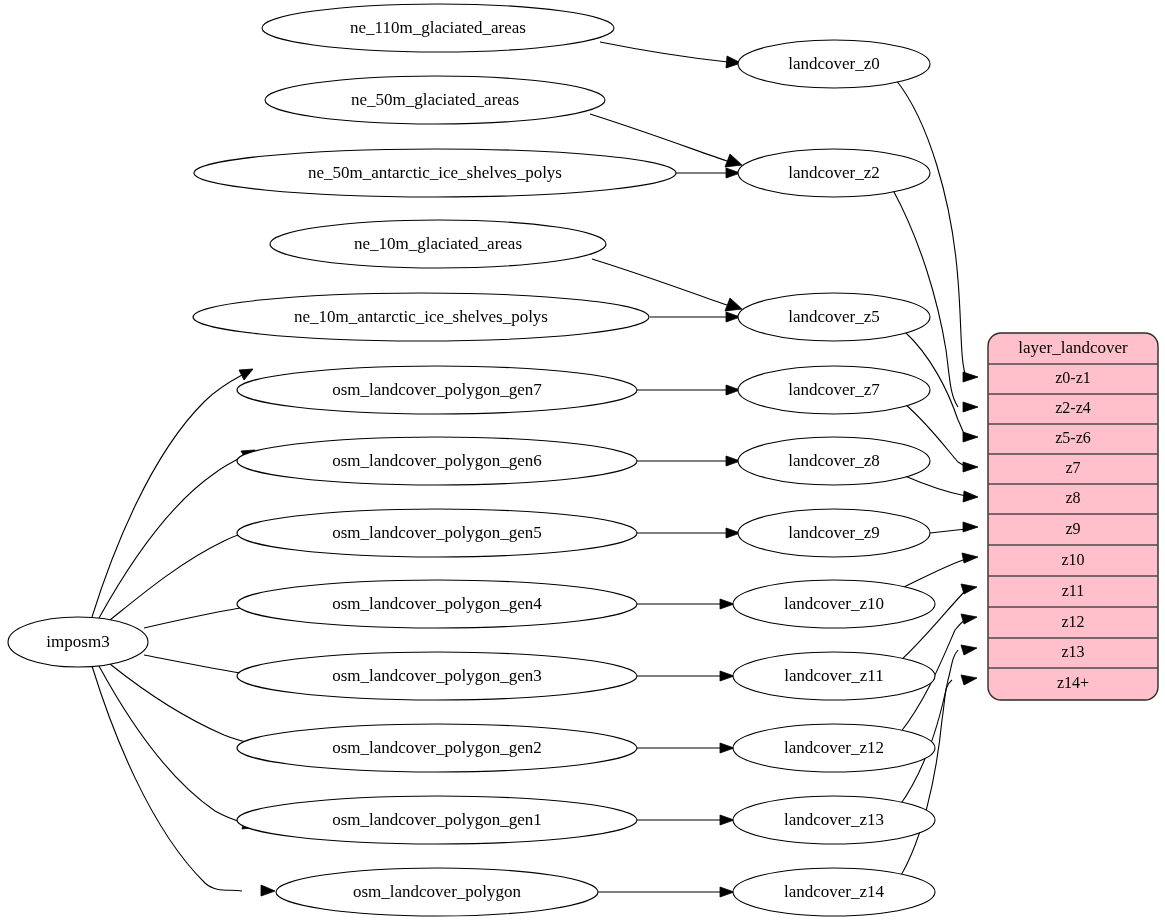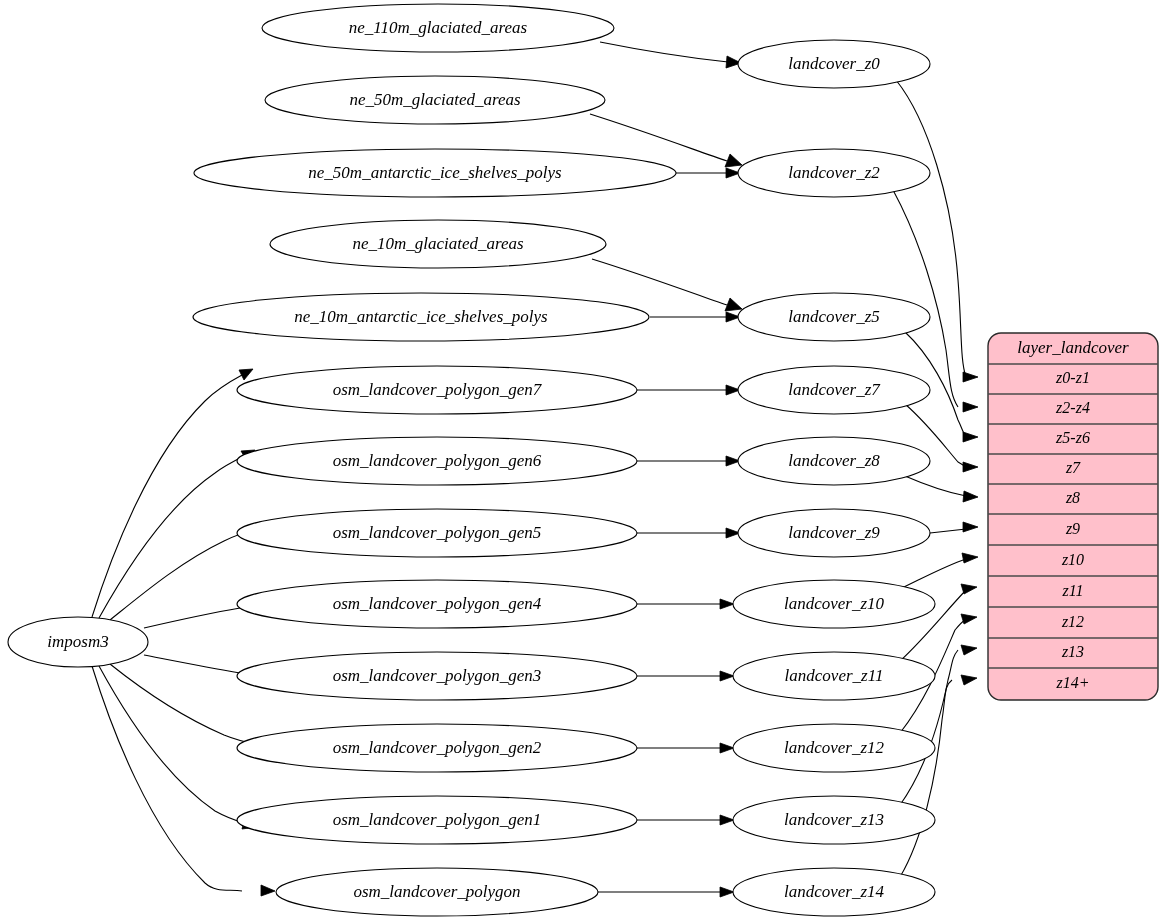--- a/index.html
+++ b/index.html
@@ -6,21 +6,20 @@
     margin: 0;
     padding: 0;
     background: #ffffff;
   }
   #graph-root {
     position: relative;
     width: 1165px;
     height: 923px;
     background: #ffffff;
     font-family: "Liberation Serif", "DejaVu Serif", serif;
-    font-style: italic;
   }
   svg#graph-canvas {
     display: block;
     width: 1165px;
     height: 923px;
   }
   .node-ellipse {
     fill: #ffffff;
     stroke: #000000;
     stroke-width: 1.1;

